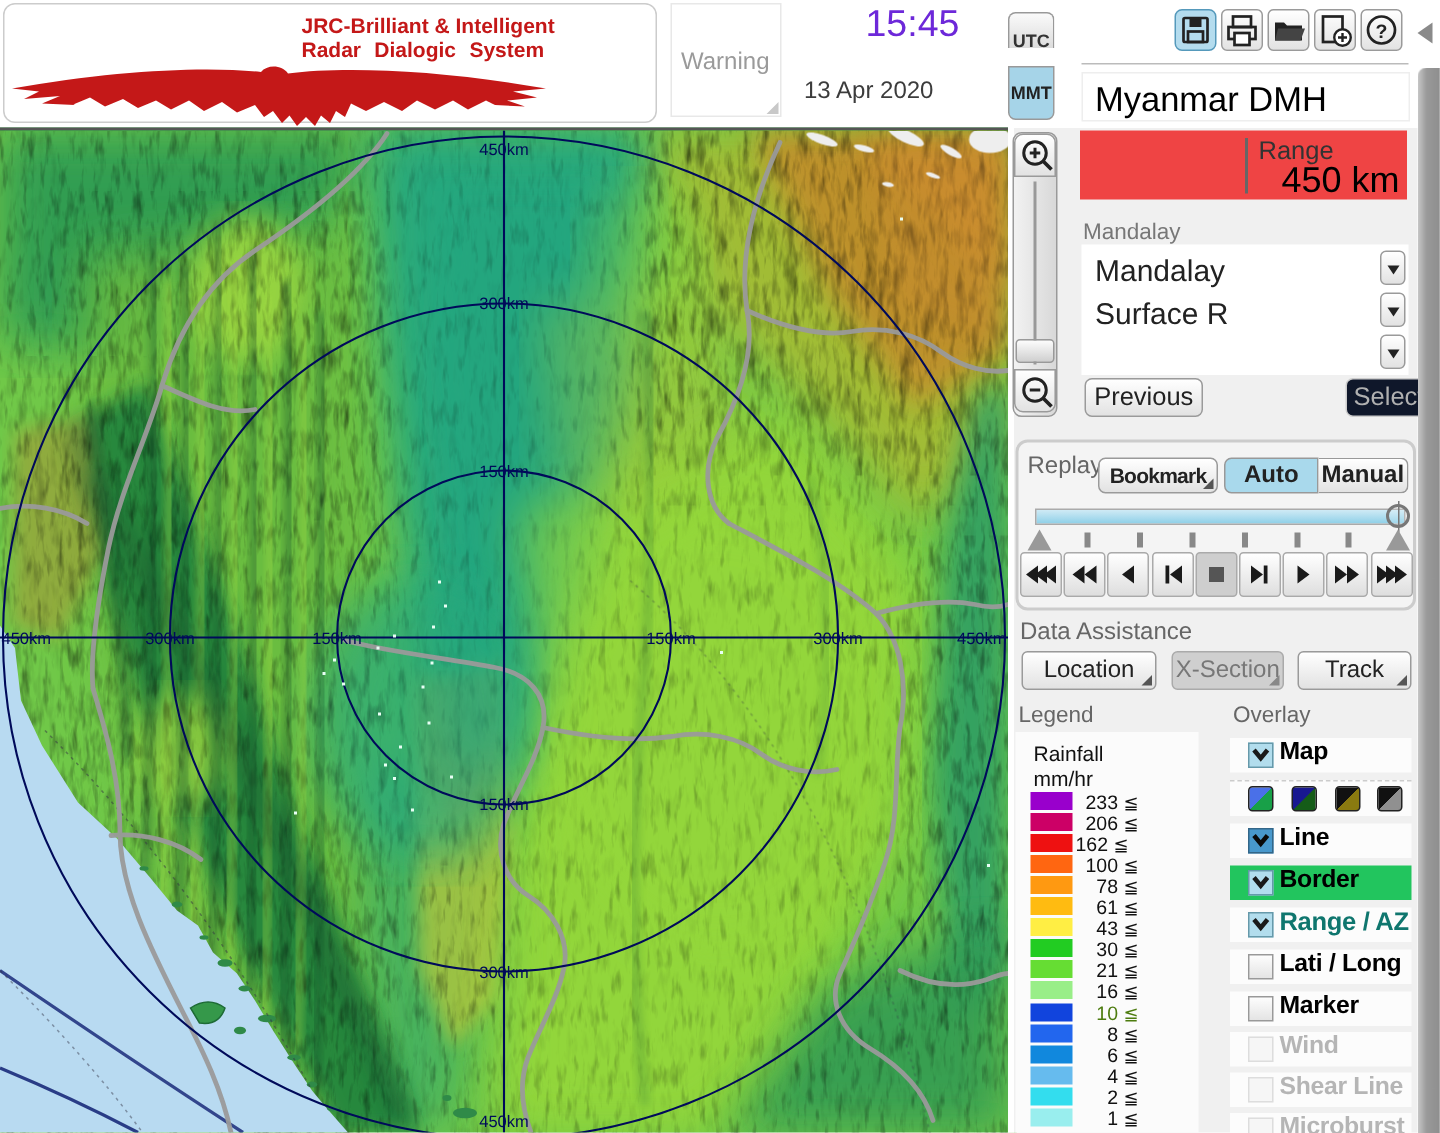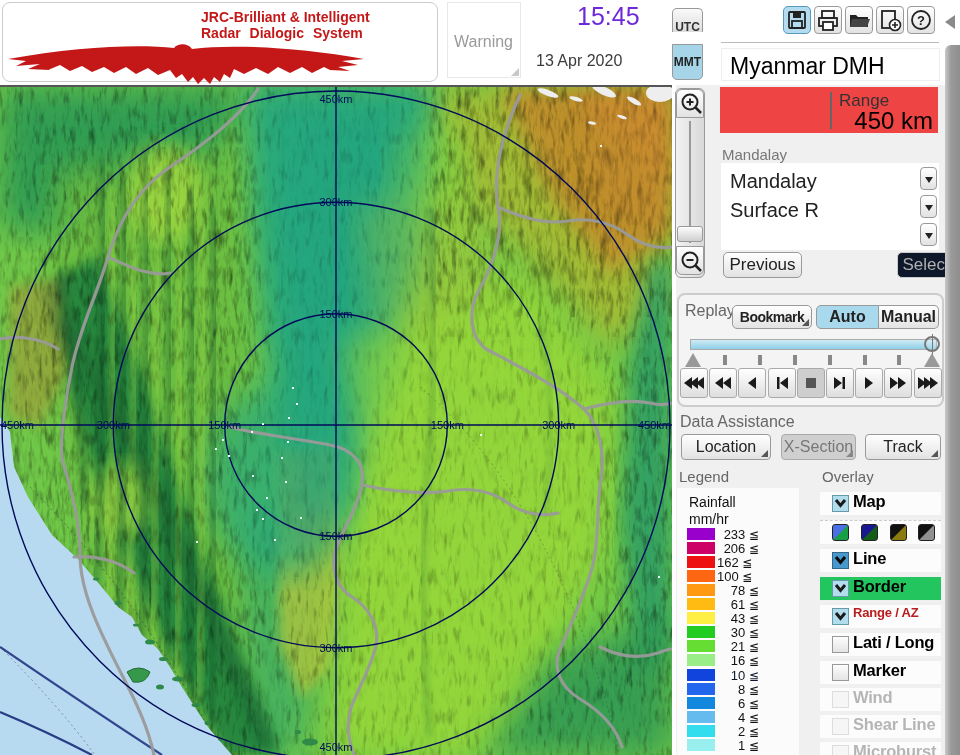--- a/index.html
+++ b/index.html
@@ -390,35 +390,35 @@
     <div class="abs" style="left:12px;top:6px;font-size:14px;color:#111;">Rainfall</div>
     <div class="abs" style="left:12px;top:23px;font-size:14px;color:#111;">mm/hr</div>
     <div class="abs" id="legendrows" style="left:0;top:40px;width:122px;height:227px;">
       <div style="position:absolute;left:10px;top:0px;width:28px;height:12px;background:#9900cc;"></div>
         <div style="position:absolute;left:40px;top:-1px;width:42px;text-align:right;font-size:13px;color:#111;">233 <span style="font-size:12px;">≦</span></div>
       <div style="position:absolute;left:10px;top:14.05px;width:28px;height:12px;background:#cc0066;"></div>
         <div style="position:absolute;left:40px;top:13.05px;width:42px;text-align:right;font-size:13px;color:#111;">206 <span style="font-size:12px;">≦</span></div>
       <div style="position:absolute;left:10px;top:28.1px;width:28px;height:12px;background:#ee1111;"></div>
         <div style="position:absolute;left:40px;top:27.1px;width:42px;font-size:13px;color:#111;">162 <span style="font-size:12px;">≦</span></div>
       <div style="position:absolute;left:10px;top:42.150000000000006px;width:28px;height:12px;background:#ff6611;"></div>
-        <div style="position:absolute;left:40px;top:41.150000000000006px;width:42px;font-size:13px;color:#111;">100 <span style="font-size:12px;">≦</span></div>
+        <div style="position:absolute;left:40px;top:41.150000000000006px;width:42px;text-align:right;font-size:13px;color:#111;">100 <span style="font-size:12px;">≦</span></div>
       <div style="position:absolute;left:10px;top:56.2px;width:28px;height:12px;background:#ff9911;"></div>
         <div style="position:absolute;left:40px;top:55.2px;width:42px;text-align:right;font-size:13px;color:#111;">78 <span style="font-size:12px;">≦</span></div>
       <div style="position:absolute;left:10px;top:70.25px;width:28px;height:12px;background:#ffbb11;"></div>
         <div style="position:absolute;left:40px;top:69.25px;width:42px;text-align:right;font-size:13px;color:#111;">61 <span style="font-size:12px;">≦</span></div>
       <div style="position:absolute;left:10px;top:84.3px;width:28px;height:12px;background:#ffee44;"></div>
         <div style="position:absolute;left:40px;top:83.3px;width:42px;text-align:right;font-size:13px;color:#111;">43 <span style="font-size:12px;">≦</span></div>
       <div style="position:absolute;left:10px;top:98.35px;width:28px;height:12px;background:#22cc22;"></div>
         <div style="position:absolute;left:40px;top:97.35px;width:42px;text-align:right;font-size:13px;color:#111;">30 <span style="font-size:12px;">≦</span></div>
       <div style="position:absolute;left:10px;top:112.39999999999999px;width:28px;height:12px;background:#66dd33;"></div>
         <div style="position:absolute;left:40px;top:111.39999999999999px;width:42px;text-align:right;font-size:13px;color:#111;">21 <span style="font-size:12px;">≦</span></div>
       <div style="position:absolute;left:10px;top:126.44999999999999px;width:28px;height:12px;background:#99ee88;"></div>
         <div style="position:absolute;left:40px;top:125.44999999999999px;width:42px;text-align:right;font-size:13px;color:#111;">16 <span style="font-size:12px;">≦</span></div>
       <div style="position:absolute;left:10px;top:140.5px;width:28px;height:12px;background:#1144dd;"></div>
-        <div style="position:absolute;left:40px;top:139.5px;width:42px;text-align:right;font-size:13px;color:#0f172a;">10 <span style="font-size:12px;">≦</span></div>
+        <div style="position:absolute;left:40px;top:139.5px;width:42px;text-align:right;font-size:13px;color:#4d7c0f;">10 <span style="font-size:12px;">≦</span></div>
       <div style="position:absolute;left:10px;top:154.55px;width:28px;height:12px;background:#2266ee;"></div>
         <div style="position:absolute;left:40px;top:153.55px;width:42px;text-align:right;font-size:13px;color:#111;">8 <span style="font-size:12px;">≦</span></div>
       <div style="position:absolute;left:10px;top:168.60000000000002px;width:28px;height:12px;background:#1188dd;"></div>
         <div style="position:absolute;left:40px;top:167.60000000000002px;width:42px;text-align:right;font-size:13px;color:#111;">6 <span style="font-size:12px;">≦</span></div>
       <div style="position:absolute;left:10px;top:182.65000000000003px;width:28px;height:12px;background:#66bbee;"></div>
         <div style="position:absolute;left:40px;top:181.65000000000003px;width:42px;text-align:right;font-size:13px;color:#111;">4 <span style="font-size:12px;">≦</span></div>
       <div style="position:absolute;left:10px;top:196.70000000000005px;width:28px;height:12px;background:#33ddee;"></div>
         <div style="position:absolute;left:40px;top:195.70000000000005px;width:42px;text-align:right;font-size:13px;color:#111;">2 <span style="font-size:12px;">≦</span></div>
       <div style="position:absolute;left:10px;top:210.75000000000006px;width:28px;height:12px;background:#99eeee;"></div>
         <div style="position:absolute;left:40px;top:209.75000000000006px;width:42px;text-align:right;font-size:13px;color:#111;">1 <span style="font-size:12px;">≦</span></div>
@@ -448,21 +448,21 @@
       <div style="position:absolute;left:0;top:87px;width:121px;height:23px;background:#22c55e;">
         <div style="position:absolute;left:12px;top:3px;width:17px;height:17px;background:#b2dded;border:1px solid #6699aa;box-sizing:border-box;"><svg width="15" height="15" viewBox="0 0 15 15">
             <path d="M3 4 L7.5 9.5 L12 4" fill="none" stroke="#1a1a1a" stroke-width="3"></path>
           </svg></div>
         <div style="position:absolute;left:33px;top:0px;font-size:16.5px;font-weight:bold;color:#000;white-space:nowrap;letter-spacing:-0.2px;">Border</div>
       </div>
       <div style="position:absolute;left:0;top:115px;width:121px;height:23px;background:#fcfcfc;">
         <div style="position:absolute;left:12px;top:3px;width:17px;height:17px;background:#b2dded;border:1px solid #6699aa;box-sizing:border-box;"><svg width="15" height="15" viewBox="0 0 15 15">
             <path d="M3 4 L7.5 9.5 L12 4" fill="none" stroke="#1a1a1a" stroke-width="3"></path>
           </svg></div>
-        <div style="position:absolute;left:33px;top:0px;font-size:13px;font-weight:bold;color:#b91c1c;white-space:nowrap;letter-spacing:-0.2px;">Range / AZ</div>
+        <div style="position:absolute;left:33px;top:0px;font-size:17px;font-weight:bold;color:#0f766e;white-space:nowrap;letter-spacing:-0.2px;">Range / AZ</div>
       </div>
       <div style="position:absolute;left:0;top:143px;width:121px;height:23px;background:#fcfcfc;">
         <div style="position:absolute;left:12px;top:3px;width:17px;height:17px;background:linear-gradient(#fdfdfd,#e4e4e4);border:1px solid #999;box-sizing:border-box;"></div>
         <div style="position:absolute;left:33px;top:0px;font-size:16.5px;font-weight:bold;color:#000;white-space:nowrap;letter-spacing:-0.2px;">Lati / Long</div>
       </div>
       <div style="position:absolute;left:0;top:171px;width:121px;height:23px;background:#fcfcfc;">
         <div style="position:absolute;left:12px;top:3px;width:17px;height:17px;background:linear-gradient(#fdfdfd,#e4e4e4);border:1px solid #999;box-sizing:border-box;"></div>
         <div style="position:absolute;left:33px;top:0px;font-size:16.5px;font-weight:bold;color:#000;white-space:nowrap;letter-spacing:-0.2px;">Marker</div>
       </div>
       <div style="position:absolute;left:0;top:198px;width:121px;height:23px;background:#fcfcfc;">

